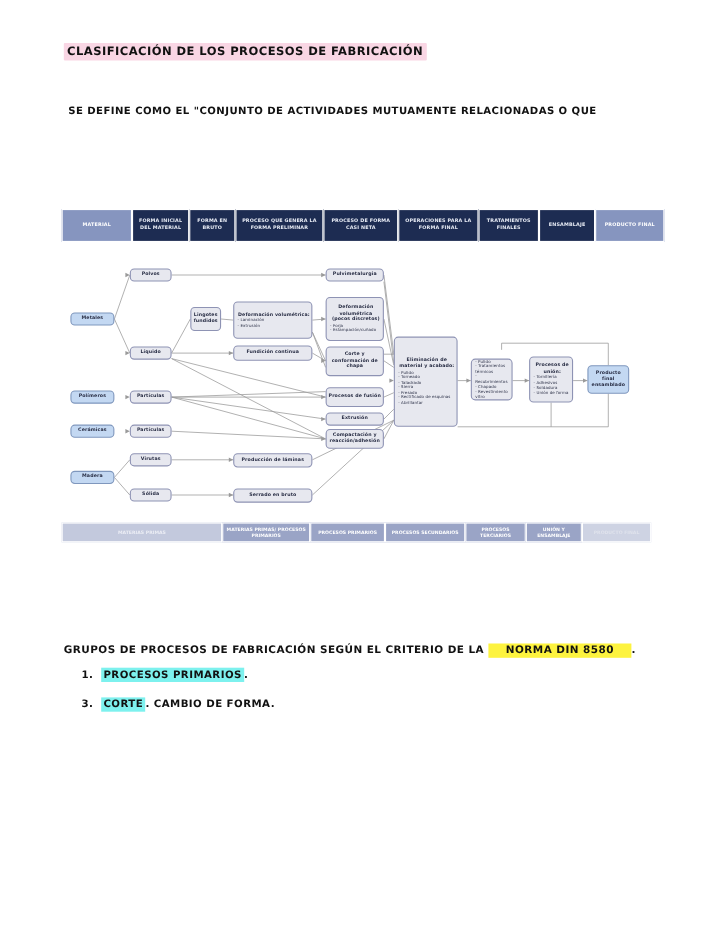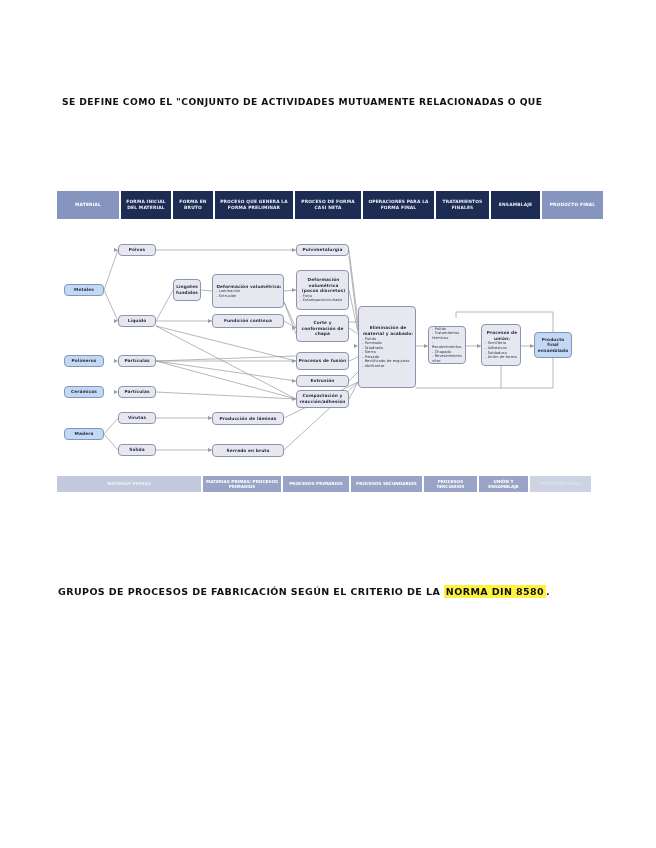--- a/index.html
+++ b/index.html
@@ -15,21 +15,21 @@
     font-family:"DejaVu Sans", sans-serif;
     color:#111;
     font-weight:700;
     letter-spacing:.4px;
   }
   .hw-title{
     position:absolute;left:58px;top:41px;font-size:10.5px;
     text-transform:uppercase;
   }
   .hl-pink{background:#f9d6e4;padding:2px 3px;border-radius:1px;}
-  .hl-yellow{background:#fdf33f;padding:1px 2px;}
+  .hl-yellow{background:#fdf33f;padding:1px 16px;}
   .hl-cyan{background:#7df1ee;padding:1px 2px;}
 
   .para{position:absolute;left:36px;top:90px;width:588px;font-size:9.2px;
         line-height:24px;text-transform:uppercase;}
   .para .indent{display:inline-block;width:26px;}
 
   .sec2{position:absolute;left:58px;top:586px;font-size:9.5px;text-transform:uppercase;}
   .olist{position:absolute;left:74px;top:608px;width:560px;font-size:9.3px;}
   .olist .li{display:block;margin-bottom:15.5px;text-transform:uppercase;white-space:nowrap;}
   .olist .num{display:inline-block;width:18px;}
@@ -72,20 +72,23 @@
   .node.mat{background:#c3d8f2;border-color:#7f97bd;}
   .node.left{justify-content:flex-start;text-align:left;padding-left:3px;}
   .node .sub{font-size:3.6px;font-weight:400;line-height:4.6px;display:block;}
   .node .tt{display:block;}
 </style>
 </head>
 <body>
 
 <div class="page">
 
+  <div class="hand hw-title">
+    <span class="hl-pink">Clasificación de los Procesos de Fabricación</span>
+  </div>
 
   <div class="hand para">
     <span class="indent"></span><span>Se define como el "conjunto de actividades mutuamente relacionadas o que</span><br>
   </div>
 
   <div class="diagram">
 
     <div class="hdr-row" id="hdr-row">
         <div class="hdr light" style="width: 64px;">MATERIAL</div>
         <div class="hdr" style="width: 52px;">FORMA INICIAL DEL MATERIAL</div>
@@ -248,15 +251,17 @@
         <div class="ftr palest" style="width: 63px;">PRODUCTO FINAL</div>
       </div>
   </div>
 
   <div class="hand sec2">
     <span>Grupos de Procesos de Fabricación según el criterio de la</span>
     <span class="hl-yellow">norma DIN 8580</span><span>.</span>
   </div>
 
   <div class="hand olist" id="olist">
+      <span class="li"><span class="num">1.</span><span class="hl-cyan">Procesos Primarios</span><span>.</span></span>
+      <span class="li"><span class="num">3.</span><span class="hl-cyan">Corte</span><span>. Cambio de forma.</span></span>
     </div>
 
 </div>
 
 </body></html>

